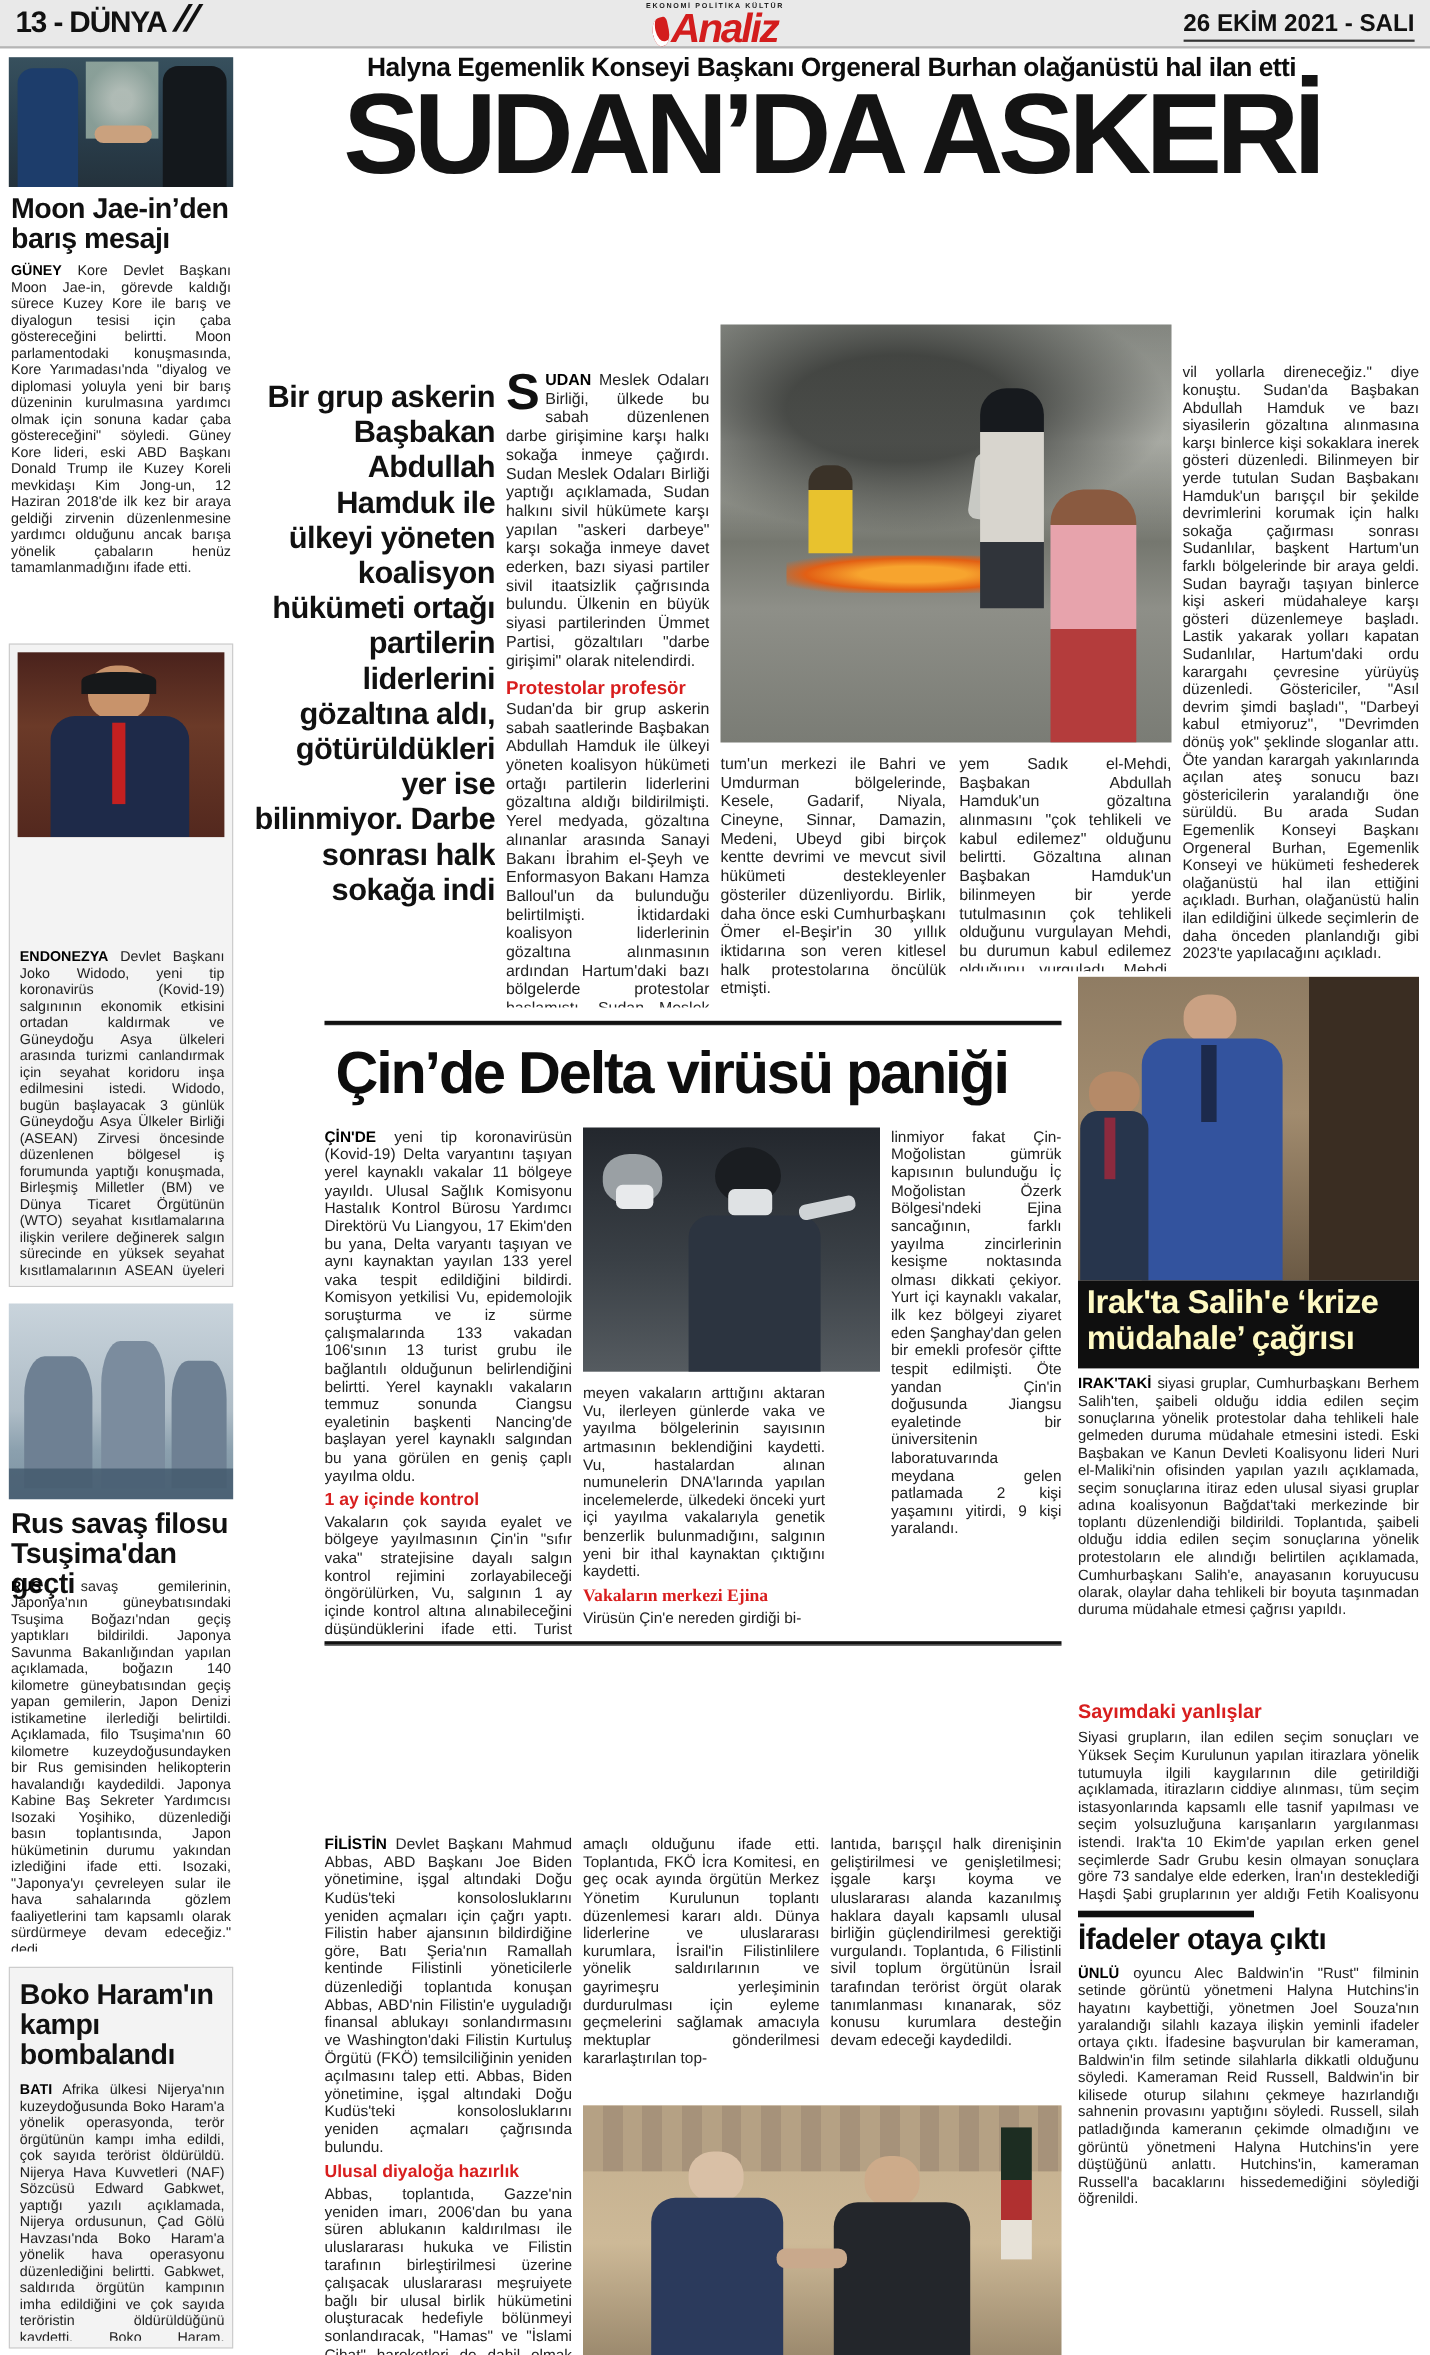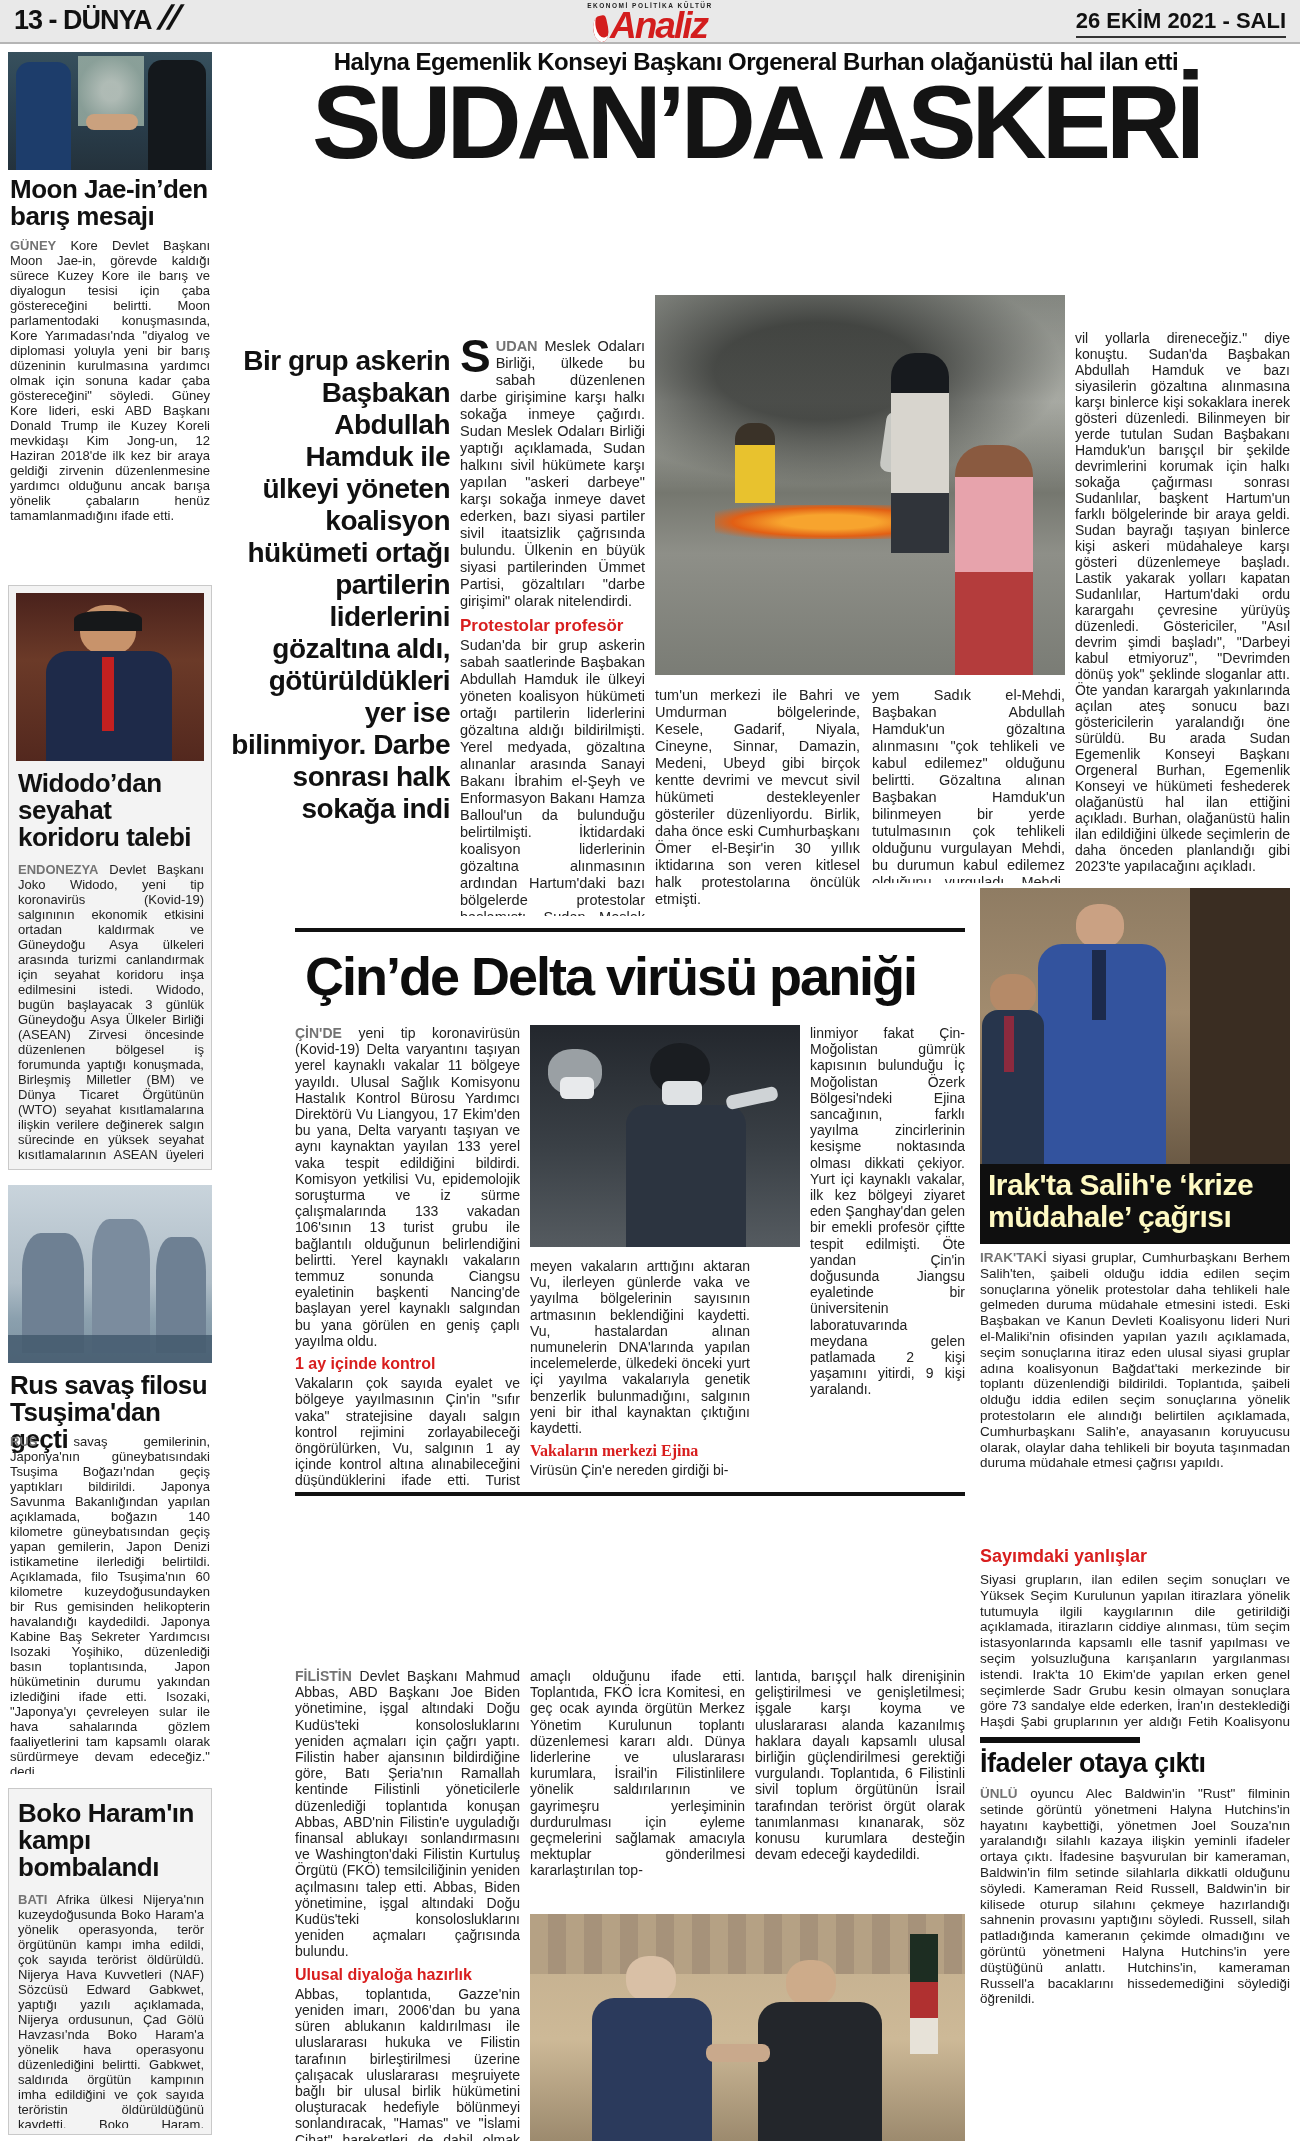--- a/index.html
+++ b/index.html
@@ -18,21 +18,21 @@
   .flame { display:inline-block; width:15px; height:26px; background:#d31d1d; border-radius:60% 20% 55% 45%; transform:rotate(-12deg); margin-right:2px; vertical-align:-4px;
            box-shadow:inset 3px -4px 0 #fff; }
   .date-label { position:absolute; right:14px; top:8px; font-size:22px; font-weight:700; color:#111; border-bottom:2px solid #333; padding-bottom:2px; }
 
   
   .body-txt { text-align:justify; color:#222; }
   .side-body { font-size:13px; line-height:15px; }
   .lead-body { font-size:14.5px; line-height:17px; }
   .china-body { font-size:14px; line-height:16.2px; }
   .right-body { font-size:13.5px; line-height:15.8px; }
-  .lead-word { font-weight:700; color:#737373; }
+  .lead-word { font-weight:700; color:#000000; }
   .red-sub { color:#d81e1e; font-weight:700; margin:7px 0 3px 0; }
   .side-title { font-weight:700; color:#111; letter-spacing:-0.5px; font-size:26px; line-height:27px; }
   .overflow-clip { overflow:hidden; }
 
   .gray-panel { background:#ececec; }
   .boxed { background:#f3f3f3; border:1px solid #c9c9c9; }
 
   .photo { overflow:hidden; position:absolute; }
   .photo > div { position:absolute; }
 
@@ -76,21 +76,20 @@
     <b class="lead-word">GÜNEY</b><span> Kore Devlet Başkanı Moon Jae-in, görevde kaldığı sürece Kuzey Kore ile barış ve diyalogun tesisi için çaba göstereceğini belirtti. Moon parlamentodaki konuşmasında, Kore Yarımadası'nda "diyalog ve diplomasi yoluyla yeni bir barış düzeninin kurulmasına yardımcı olmak için sonuna kadar çaba göstereceğini" söyledi. Güney Kore lideri, eski ABD Başkanı Donald Trump ile Kuzey Koreli mevkidaşı Kim Jong-un, 12 Haziran 2018'de ilk kez bir araya geldiği zirvenin düzenlenmesine yardımcı olduğunu ancak barışa yönelik çabaların henüz tamamlanmadığını ifade etti.</span>
   </div>
 
   <div class="abs boxed" style="left:8px;top:585px;width:204px;height:585px;"></div>
   <div class="abs photo" style="left:16px;top:593px;width:188px;height:168px;background:linear-gradient(180deg,#4a221c 0%,#6b3a28 40%,#53281e 100%);">
     <div style="left:64px;top:12px;width:56px;height:50px;background:#c8936b;border-radius:45%;"></div>
     <div style="left:58px;top:18px;width:68px;height:20px;background:#16181a;border-radius:40% 40% 0 0;"></div>
     <div style="left:30px;top:58px;width:126px;height:110px;background:#1e2a49;border-radius:22px 22px 0 0;"></div>
     <div style="left:86px;top:64px;width:12px;height:74px;background:#c42020;"></div>
   </div>
-  <div class="abs side-title" style="left:18px;top:770px;width:186px;">Widodo’dan seyahat koridoru talebi</div>
   <div class="abs body-txt side-body overflow-clip" style="left:18px;top:862px;width:186px;height:300px;">
     <b class="lead-word">ENDONEZYA</b><span> Devlet Başkanı Joko Widodo, yeni tip koronavirüs (Kovid-19) salgınının ekonomik etkisini ortadan kaldırmak ve Güneydoğu Asya ülkeleri arasında turizmi canlandırmak için seyahat koridoru inşa edilmesini istedi. Widodo, bugün başlayacak 3 günlük Güneydoğu Asya Ülkeler Birliği (ASEAN) Zirvesi öncesinde düzenlenen bölgesel iş forumunda yaptığı konuşmada, Birleşmiş Milletler (BM) ve Dünya Ticaret Örgütünün (WTO) seyahat kısıtlamalarına ilişkin verilere değinerek salgın sürecinde en yüksek seyahat kısıtlamalarının ASEAN üyeleri arasında uygulandığını ve vaka sayılarının düşmesiyle bu kısıtlamaların kaldırılması gerektiğini belirtti.</span>
   </div>
 
   <div class="abs photo gray-panel" style="left:8px;top:1185px;width:204px;height:178px;background:linear-gradient(180deg,#c9d4dc 0%,#aebcc6 55%,#8ba0ae 75%,#7b91a0 100%);">
     <div style="left:14px;top:48px;width:62px;height:120px;background:#6e8093;border-radius:30% 30% 0 0;"></div>
     <div style="left:84px;top:34px;width:58px;height:134px;background:#7b8c9e;border-radius:30% 30% 0 0;"></div>
     <div style="left:148px;top:52px;width:50px;height:116px;background:#6e8093;border-radius:30% 30% 0 0;"></div>
     <div style="left:0;top:150px;width:204px;height:28px;background:#41576b;opacity:.8;"></div>
   </div>

